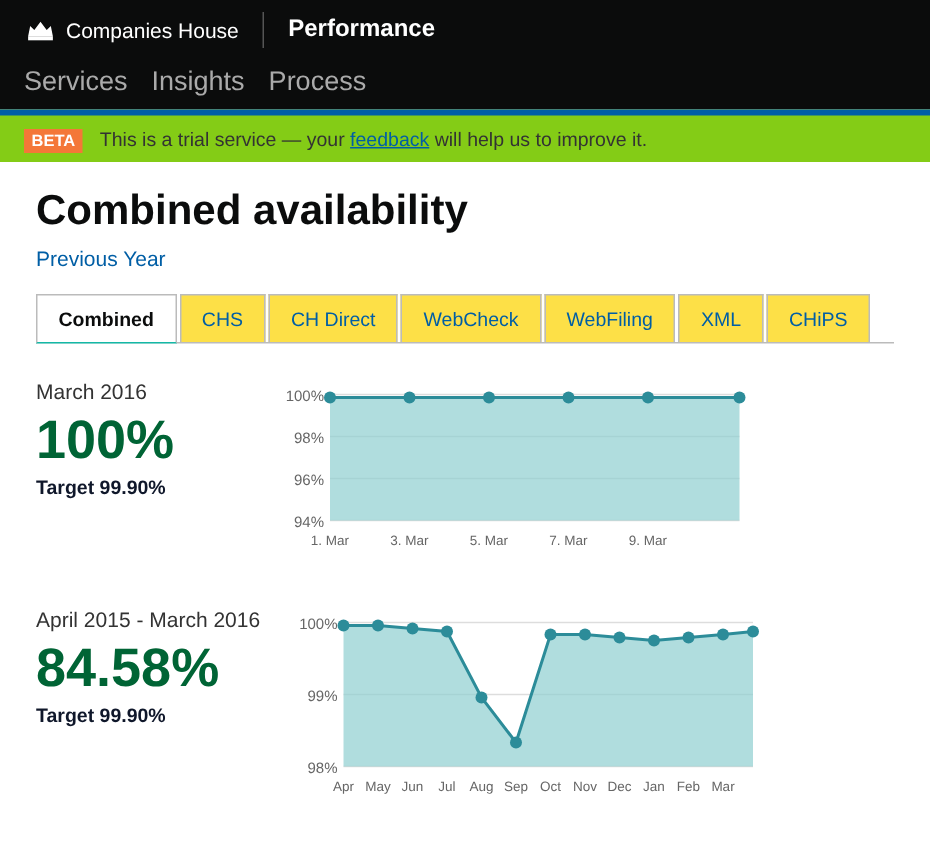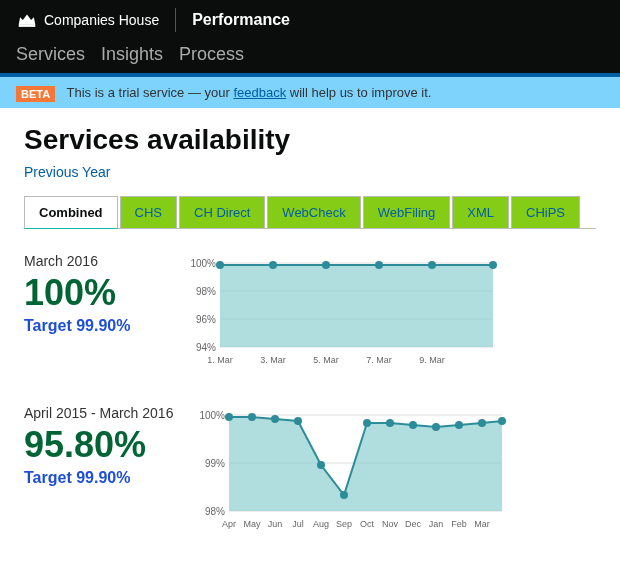--- a/index.html
+++ b/index.html
@@ -48,21 +48,21 @@
       gap: 16px;
     }
     .header-nav a {
       color: #aaa;
       text-decoration: none;
       font-size: 18px;
     }
 
     
     .beta-banner {
-      background: #7dd3fc;
+      background: #84cc16;
       border-top: 4px solid #005ea5;
       padding: 8px 16px;
       font-size: 13px;
       color: #333;
     }
     .beta-tag {
       background: #f47738;
       color: #fff;
       font-size: 11px;
       font-weight: bold;
@@ -100,21 +100,21 @@
       border-bottom: 1px solid #bbb;
       margin-bottom: 24px;
     }
     .tab {
       padding: 8px 14px;
       font-size: 13px;
       cursor: pointer;
       border: 1px solid #bbb;
       border-bottom: none;
       margin-right: 2px;
-      background: #84cc16;
+      background: #fde047;
       color: #005ea5;
       text-decoration: none;
     }
     .tab.active {
       background: #fff;
       color: #0b0c0c;
       font-weight: bold;
       border-bottom: 1px solid #14b8a6;
       margin-bottom: -1px;
       position: relative;
@@ -137,23 +137,23 @@
       font-weight: normal;
     }
     .chart-value {
       font-size: 36px;
       font-weight: bold;
       color: #006435;
       line-height: 1.1;
       margin-bottom: 4px;
     }
     .chart-target {
-      font-size: 16px;
-      font-weight: bold;
-      color: #1d4ed8;
+      font-size: 13px;
+      font-weight: bold;
+      color: #0f172a;
     }
     .chart-container {
       flex: 1;
     }
 
     
     svg { display: block; }
   </style>
 </head>
 <body>
@@ -174,21 +174,21 @@
   <a href="#">Insights</a>
   <a href="#">Process</a>
 </div>
 
 <div class="beta-banner">
   <span class="beta-tag">BETA</span>
   <span>This is a trial service — your </span><a href="#">feedback</a><span> will help us to improve it.</span>
 </div>
 
 <div class="main">
-  <h1 class="page-title">Services availability</h1>
+  <h1 class="page-title">Combined availability</h1>
   <a href="#" class="prev-year-link">Previous Year</a>
 
   <div class="tabs">
     <a class="tab active">Combined</a>
     <a class="tab">CHS</a>
     <a class="tab">CH Direct</a>
     <a class="tab">WebCheck</a>
     <a class="tab">WebFiling</a>
     <a class="tab">XML</a>
     <a class="tab">CHiPS</a>
@@ -229,21 +229,21 @@
         <text x="138" y="110" font-size="9" fill="#666" text-anchor="middle">5. Mar</text>
         <text x="191" y="110" font-size="9" fill="#666" text-anchor="middle">7. Mar</text>
         <text x="244" y="110" font-size="9" fill="#666" text-anchor="middle">9. Mar</text>
       </svg>
     </div>
   </div>
 
   <div class="chart-section">
     <div class="chart-info">
       <div class="chart-period">April 2015 - March 2016</div>
-      <div class="chart-value">95.80%</div>
+      <div class="chart-value">84.58%</div>
       <div class="chart-target">Target 99.90%</div>
     </div>
     <div class="chart-container">
       <svg width="310" height="130" viewBox="0 0 310 130">
 
         <text x="28" y="14" font-size="10" fill="#666" text-anchor="end">100%</text>
         <text x="28" y="62" font-size="10" fill="#666" text-anchor="end">99%</text>
         <text x="28" y="110" font-size="10" fill="#666" text-anchor="end">98%</text>
 
         <line x1="32" y1="10" x2="305" y2="10" stroke="#ddd" stroke-width="1"></line>

